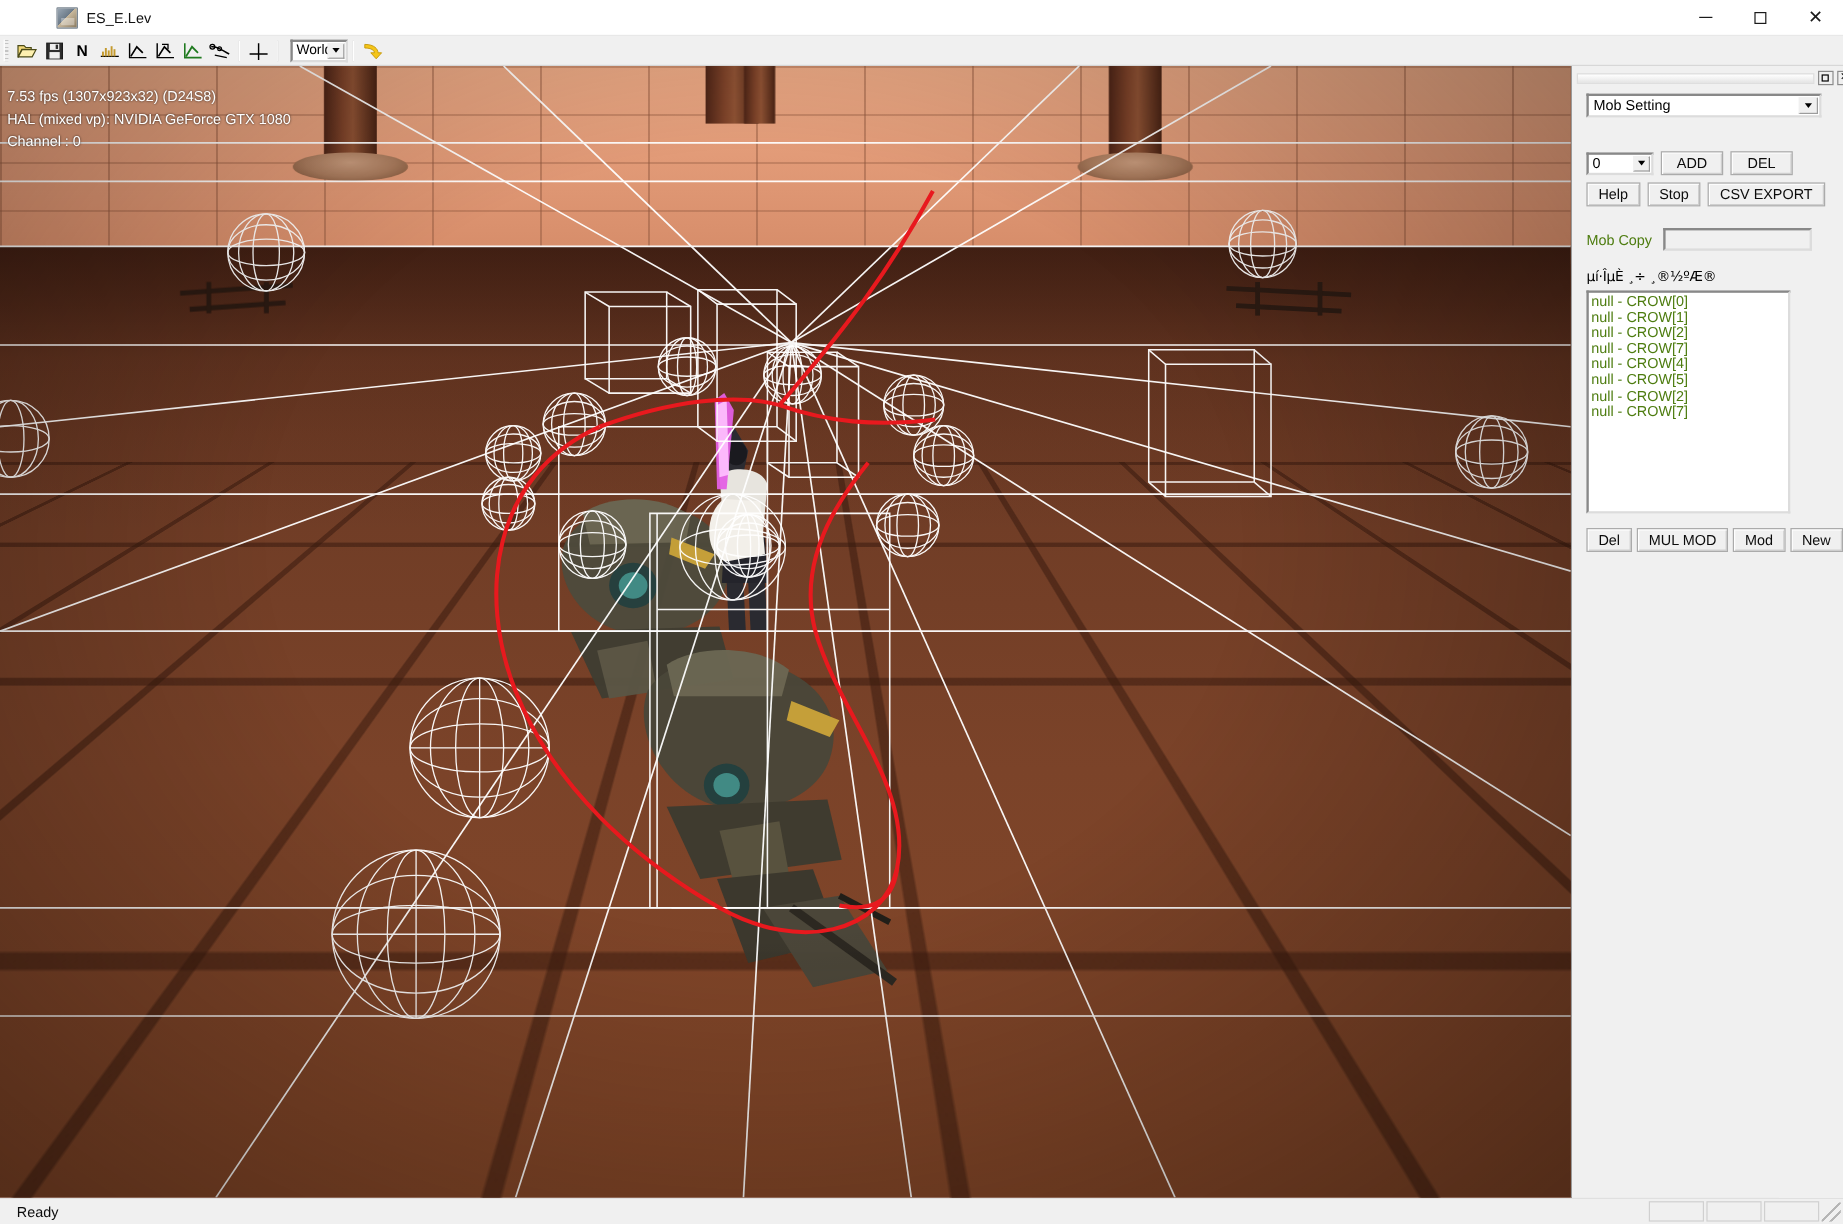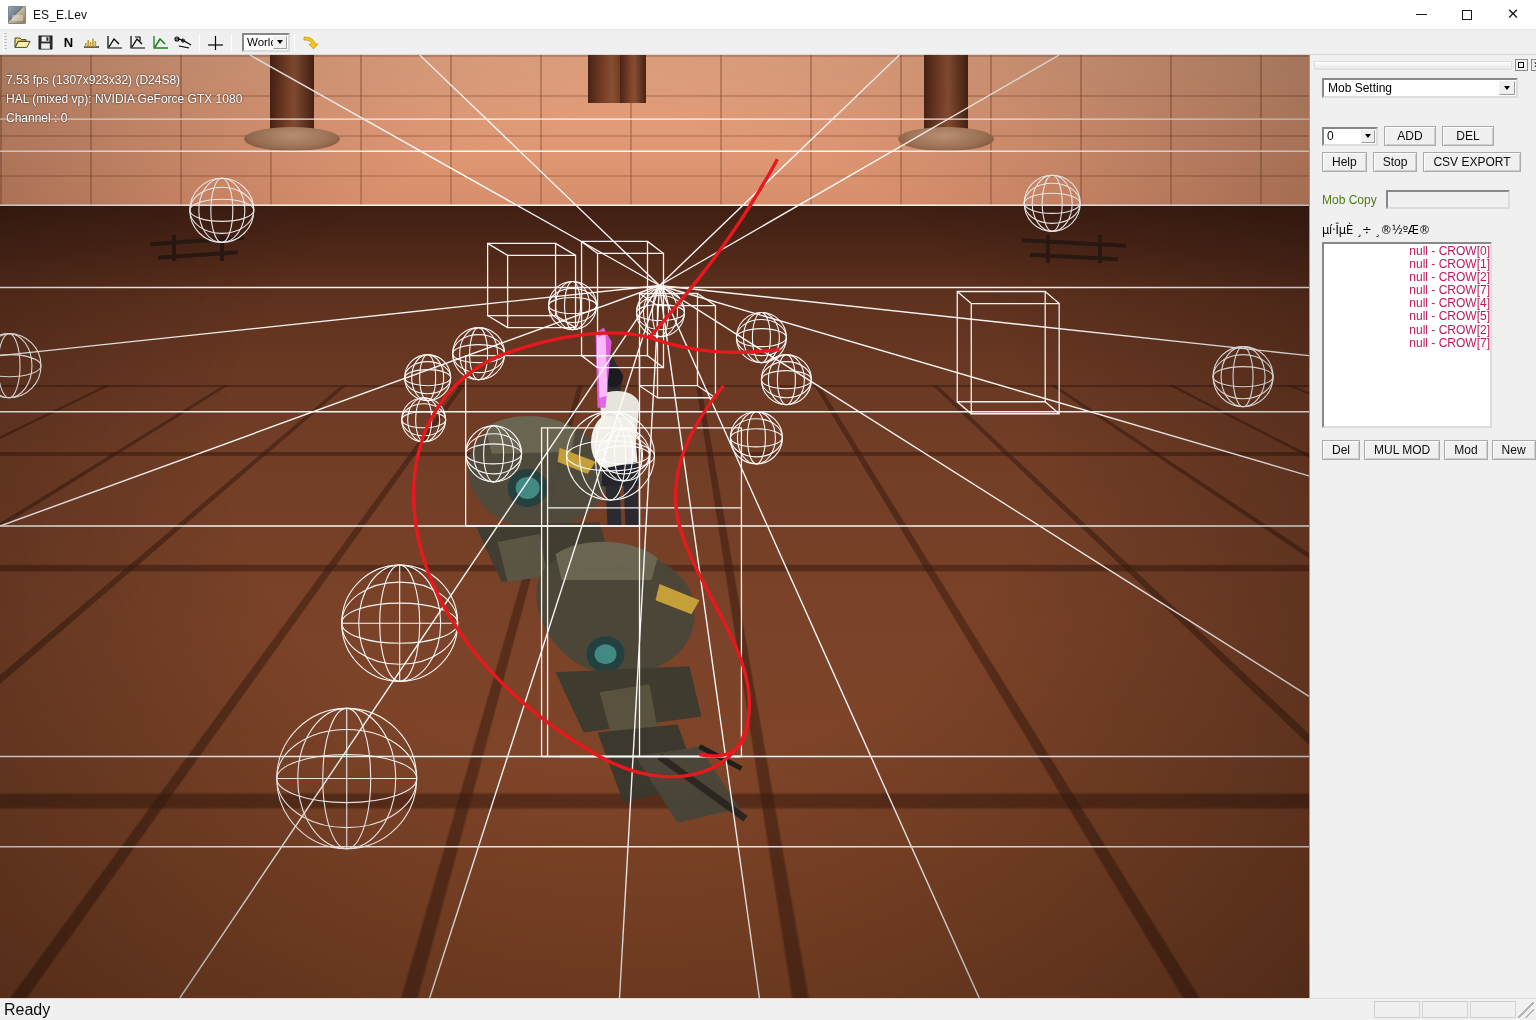--- a/index.html
+++ b/index.html
@@ -16,20 +16,21 @@
     display: flex; flex-direction: column;
     background: #f0f0f0;
   }
 
   
   .titlebar {
     height: 30px; flex: 0 0 30px;
     display: flex; align-items: center;
     background: #ffffff;
     border-bottom: 1px solid #e8e8e8;
+    padding-left: 39px;
   }
   .title-icon {
     width: 18px; height: 18px; margin-left: 8px; margin-right: 7px;
     background: linear-gradient(135deg,#9aa7b4 0%, #6d7b89 45%, #c8b89c 46%, #8a7a60 100%);
     border: 1px solid #7c8893;
     border-radius: 1px;
     position: relative;
   }
   .title-icon::after {
     content:""; position:absolute; left:3px; top:8px; width:11px; height:6px;
@@ -264,36 +265,35 @@
     font-family: "DejaVu Sans", sans-serif;
     letter-spacing: -0.2px;
   }
   .listbox {
     width: 170px; height: 186px;
     background: #fff; border: 2px inset #dcdcdc;
     overflow: hidden; padding: 1px 0 0 2px;
     margin-bottom: 12px;
   }
   .listbox .li {
-    font-size: 12px; color:#be185d; line-height: 13.1px;
+    font-size: 12px; color:#4d7c0f; line-height: 13.1px;
     white-space: nowrap;
     font-family: "Liberation Sans", sans-serif;
-    text-align: right;
   }
 
   .bot-row { display:flex; align-items:center; gap: 4px; }
 
   
   .statusbar {
     height: 22px; flex: 0 0 22px;
     background: #f0f0f0;
     border-top: 1px solid #dcdcdc;
     display:flex; align-items:center;
-    font-size: 16px; color:#0c0c0c;
-    padding-left: 4px;
+    font-size: 12px; color:#0c0c0c;
+    padding-left: 14px;
   }
   .sb-spacer { flex:1 1 auto; }
   .sb-pane {
     width: 46px; height: 17px; margin-right: 2px;
     border: 1px solid #d0d0d0;
     background:#f0f0f0;
   }
   .sb-grip {
     width: 16px; height: 16px; margin-right: 2px;
     background:

